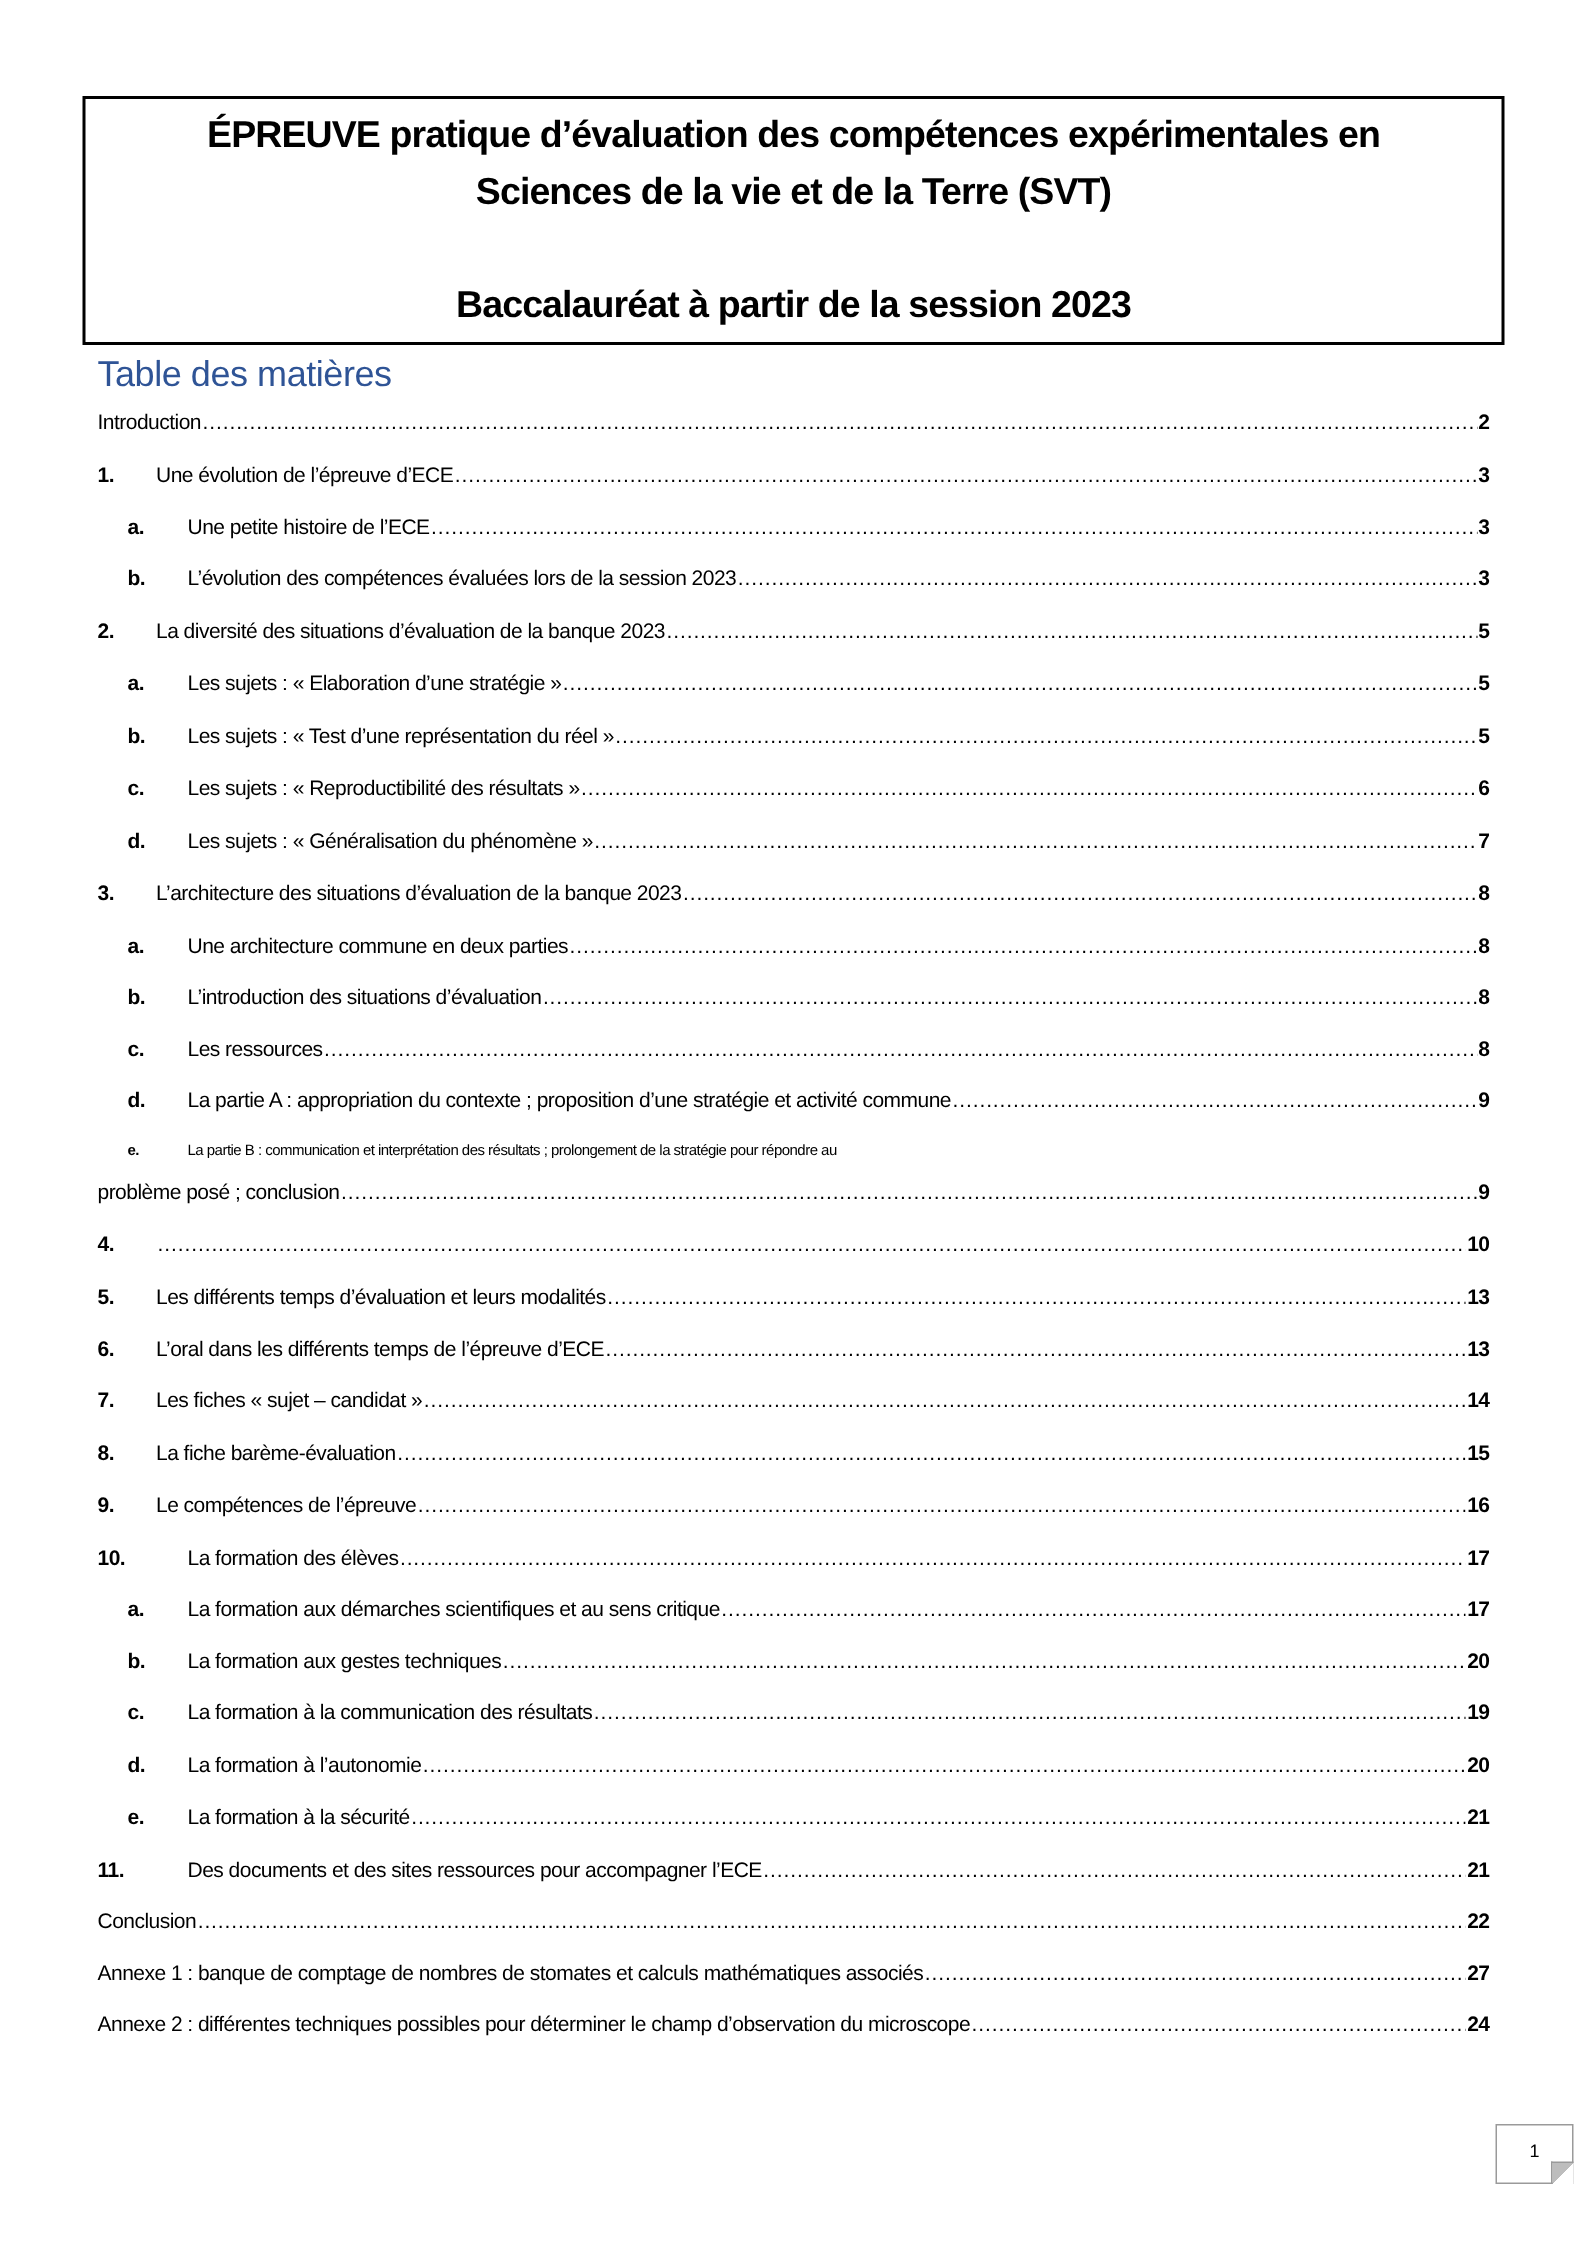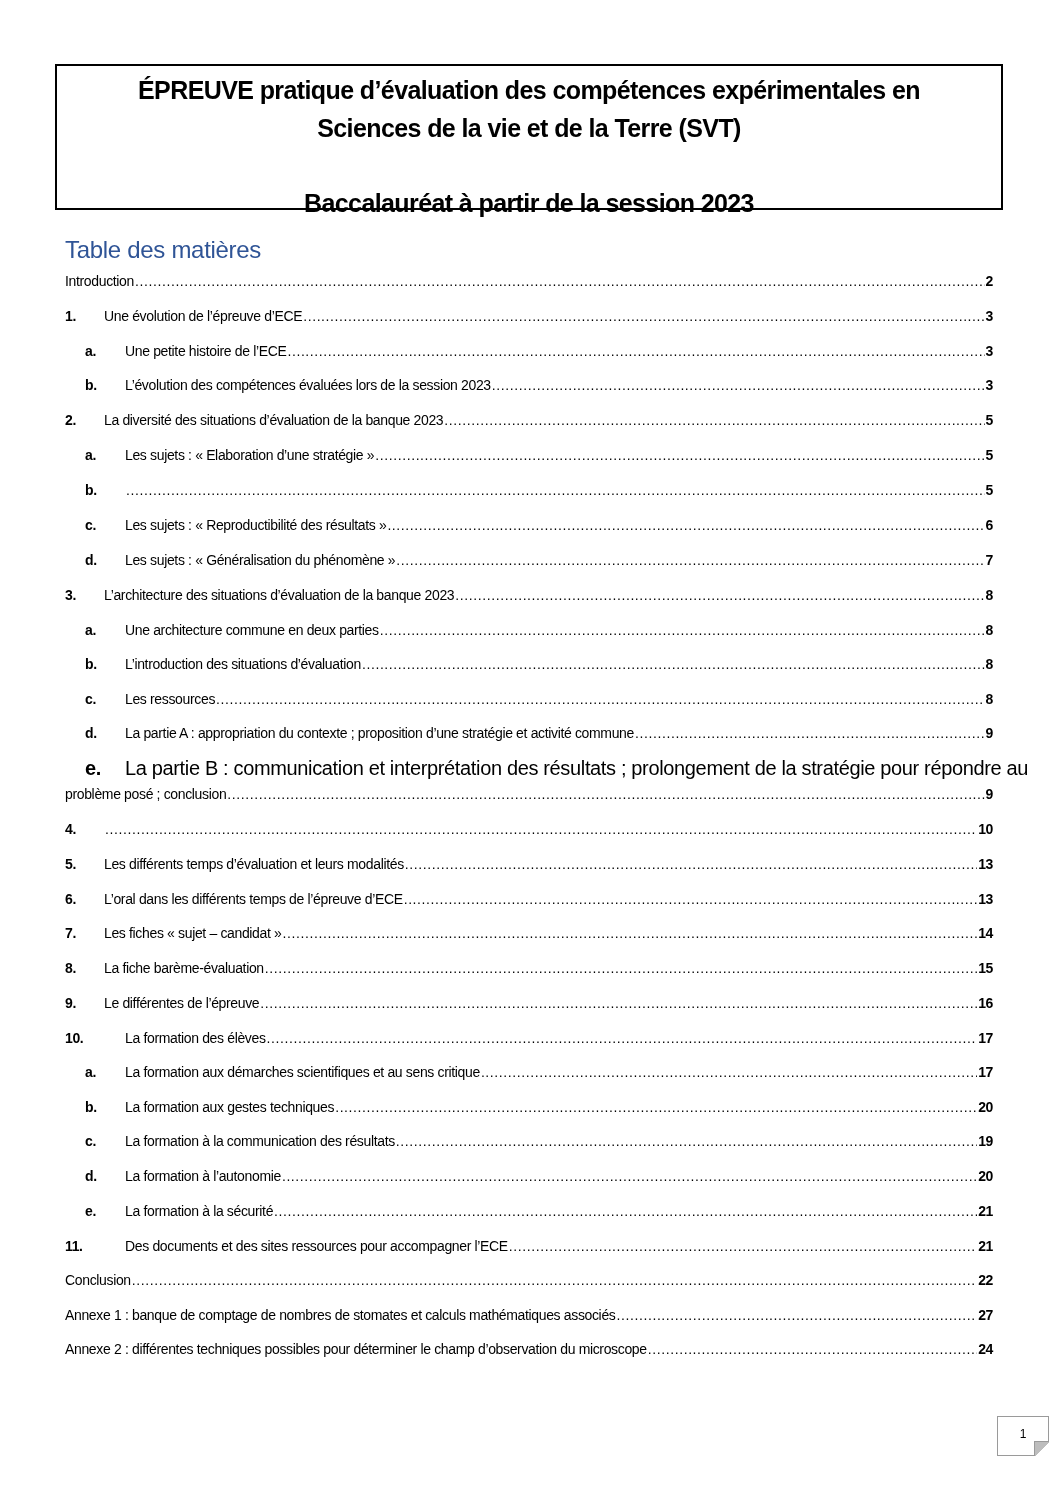--- a/index.html
+++ b/index.html
@@ -1,21 +1,21 @@
 <!DOCTYPE html>
 <html><head>
   <meta charset="utf-8">
   <style>
     html, body { margin: 0; padding: 0; background: #ffffff; }
     body {
       width: 1058px; height: 1497px; position: relative; overflow: hidden;
       font-family: "Liberation Sans", sans-serif; color: #000;
     }
     .title-box {
-      position: absolute; left: 55px; top: 64px; width: 948px; height: 146px;
+      position: absolute; left: 55px; top: 64px; width: 948px; height: 166px;
       border: 2px solid #000; box-sizing: border-box; text-align: center;
     }
     .title-line {
       font-family: "Liberation Sans", sans-serif; font-weight: bold;
       font-size: 25px; letter-spacing: -0.6px; line-height: 1;
       position: absolute; left: 0; right: 0;
     }
     .tl1 { top: 12px; }
     .tl2 { top: 50px; text-align: center; }
     .tl3 { top: 108px; margin-top: 17px; }
@@ -45,21 +45,21 @@
       flex: 1 1 auto; overflow: hidden; white-space: nowrap;
       margin: 0 1px; color: #000; letter-spacing: 0.6px;
     }
     .toc-entry .dots::before {
       content: "..................................................................................................................................................................................................................................................................................................";
     }
     .toc-entry .pg { flex: none; font-weight: bold; text-align: right; }
 
     .wrap-first {
       position: absolute; left: 20px; right: 16px; height: 22px;
-      font-size: 20px; letter-spacing: -0.35px; line-height: 22px; white-space: nowrap;
+      font-size: 10px; letter-spacing: -0.35px; line-height: 22px; white-space: nowrap;
     }
     .wrap-first .num { display: inline-block; width: 40px; font-weight: bold; }
 
     .page-num {
       position: absolute; left: 997px; top: 1416px; width: 52px; height: 40px;
       border: 1px solid #9a9a9a; box-sizing: border-box; background: #fff;
       font-size: 12px; text-align: center; line-height: 34px;
       font-family: "Liberation Sans", sans-serif;
     }
     .page-num .fold {
@@ -113,20 +113,21 @@
     <span class="pg">5</span>
   </div>
   <div class="toc-entry lvl2" style="top:174px">
     <span class="num">a.</span>
     <span class="txt">Les sujets : « Elaboration d’une stratégie »</span>
     <span class="dots"></span>
     <span class="pg">5</span>
   </div>
   <div class="toc-entry lvl2" style="top:209px">
     <span class="num">b.</span>
+    <span class="txt">Les sujets : « Test d’une représentation du réel »</span>
     <span class="dots"></span>
     <span class="pg">5</span>
   </div>
   <div class="toc-entry lvl2" style="top:244px">
     <span class="num">c.</span>
     <span class="txt">Les sujets : « Reproductibilité des résultats »</span>
     <span class="dots"></span>
     <span class="pg">6</span>
   </div>
   <div class="toc-entry lvl2" style="top:279px">
@@ -200,21 +201,21 @@
     <span class="pg">14</span>
   </div>
   <div class="toc-entry lvl1" style="top:687px">
     <span class="num">8.</span>
     <span class="txt">La fiche barème-évaluation</span>
     <span class="dots"></span>
     <span class="pg">15</span>
   </div>
   <div class="toc-entry lvl1" style="top:722px">
     <span class="num">9.</span>
-    <span class="txt">Le différentes de l’épreuve</span>
+    <span class="txt">Le compétences de l’épreuve</span>
     <span class="dots"></span>
     <span class="pg">16</span>
   </div>
   <div class="toc-entry lvl10" style="top:757px">
     <span class="num">10.</span>
     <span class="txt">La formation des élèves</span>
     <span class="dots"></span>
     <span class="pg">17</span>
   </div>
   <div class="toc-entry lvl2" style="top:791px">

